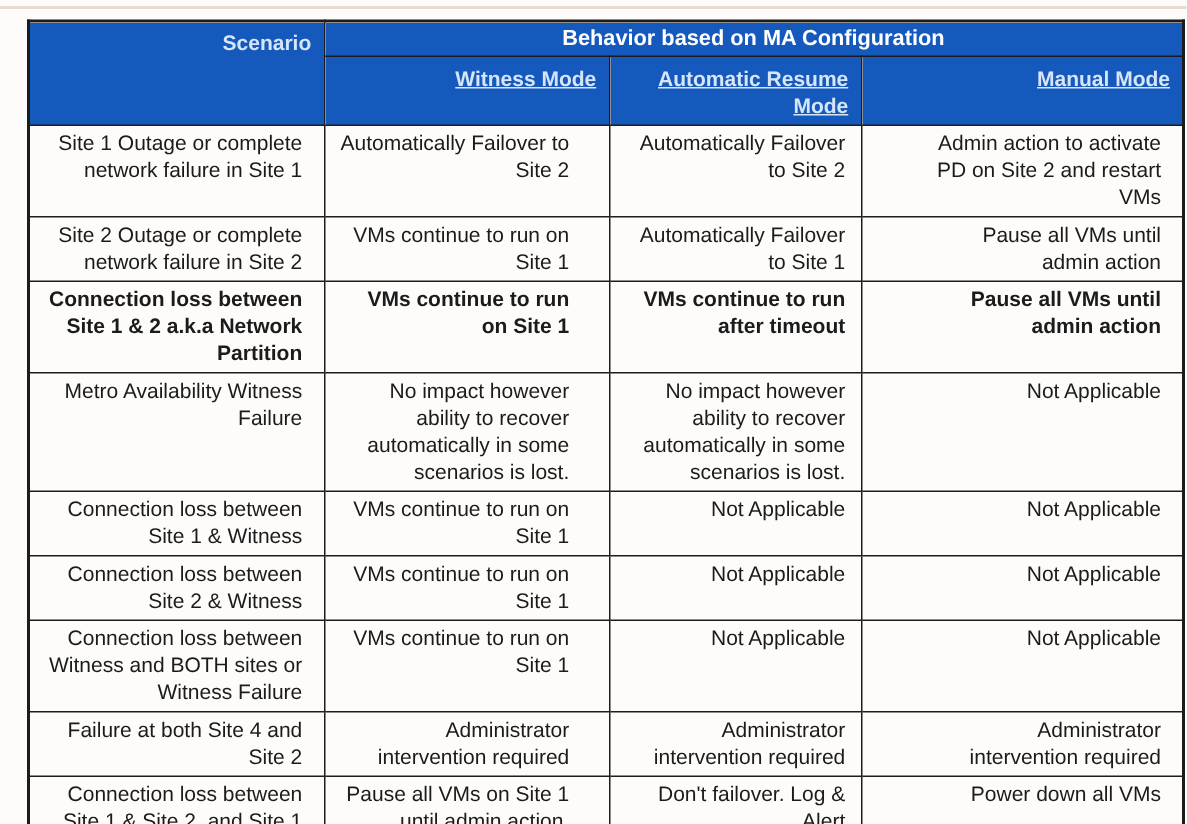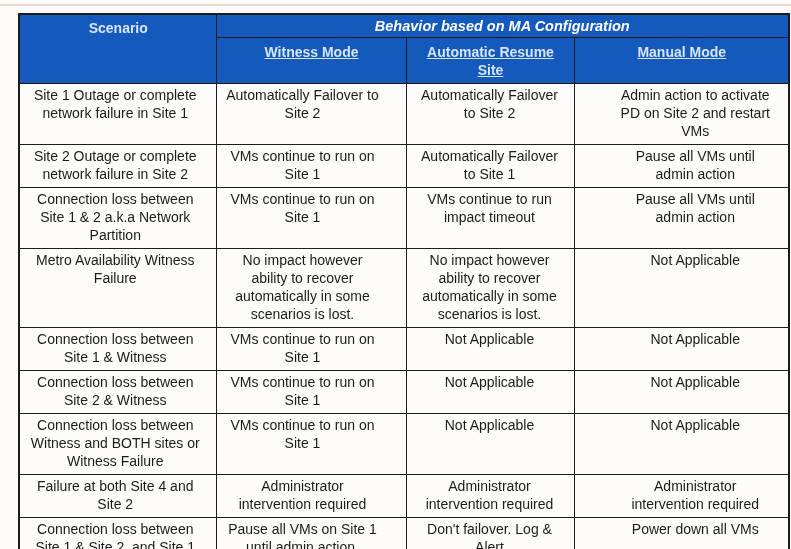--- a/index.html
+++ b/index.html
@@ -31,36 +31,35 @@
     position: absolute;
     left: 18px;
     top: 13px;
     width: 770px;
     border-collapse: collapse;
     table-layout: fixed;
     border: 2px solid var(--border-color);
   }
   .ma-table th, .ma-table td {
     border: 1px solid var(--border-color);
-    text-align: center;
+    text-align: right;
     vertical-align: top;
     overflow: hidden;
   }
   .ma-table th {
     background: var(--header-bg);
   }
   th.group-th {
     height: 20px;
     text-align: center;
     vertical-align: middle;
     color: var(--header-title-text);
     font-size: 14.5px;
     font-weight: bold;
     padding: 1px 4px;
-    font-style: italic;
   }
   th.scenario-th, th.mode-th {
     color: var(--header-sub-text);
     font-size: 14px;
     font-weight: bold;
     padding: 5px 8px 4px 9px;
   }
   th.mode-th {
     height: 34px;
     line-height: 18px;
@@ -89,41 +88,41 @@
     <col style="width:168px">
     <col style="width:215px">
   </colgroup>
   <thead>
     <tr>
       <th rowspan="2" class="scenario-th">Scenario</th>
       <th colspan="3" class="group-th">Behavior based on MA Configuration</th>
     </tr>
     <tr>
       <th class="mode-th">Witness Mode</th>
-      <th class="mode-th">Automatic Resume Site</th>
+      <th class="mode-th">Automatic Resume Mode</th>
       <th class="mode-th">Manual Mode</th>
     </tr>
   </thead>
   <tbody id="table-body">
       <tr style="height: 57px;">
         <td class="col-scenario">Site 1 Outage or complete network failure in Site 1</td>
         <td class="col-witness">Automatically Failover to Site 2</td>
         <td class="col-auto-resume">Automatically Failover to Site 2</td>
         <td class="col-manual">Admin action to activate PD on Site 2 and restart VMs</td>
       </tr>
       <tr style="height: 40px;">
         <td class="col-scenario">Site 2 Outage or complete network failure in Site 2</td>
         <td class="col-witness">VMs continue to run on Site 1</td>
         <td class="col-auto-resume">Automatically Failover to Site 1</td>
         <td class="col-manual">Pause all VMs until admin action</td>
       </tr>
-      <tr style="height: 58px;">
+      <tr style="height: 58px; font-weight: bold;">
         <td class="col-scenario">Connection loss between Site 1 &amp; 2 a.k.a Network Partition</td>
         <td class="col-witness">VMs continue to run on Site 1</td>
-        <td class="col-auto-resume">VMs continue to run impact timeout</td>
+        <td class="col-auto-resume">VMs continue to run after timeout</td>
         <td class="col-manual">Pause all VMs until admin action</td>
       </tr>
       <tr style="height: 78px; margin-top: 40px;">
         <td class="col-scenario">Metro Availability Witness Failure</td>
         <td class="col-witness">No impact however ability to recover automatically in some scenarios is lost.</td>
         <td class="col-auto-resume">No impact however ability to recover automatically in some scenarios is lost.</td>
         <td class="col-manual">Not Applicable</td>
       </tr>
       <tr style="height: 39px;">
         <td class="col-scenario">Connection loss between Site 1 &amp; Witness</td>

